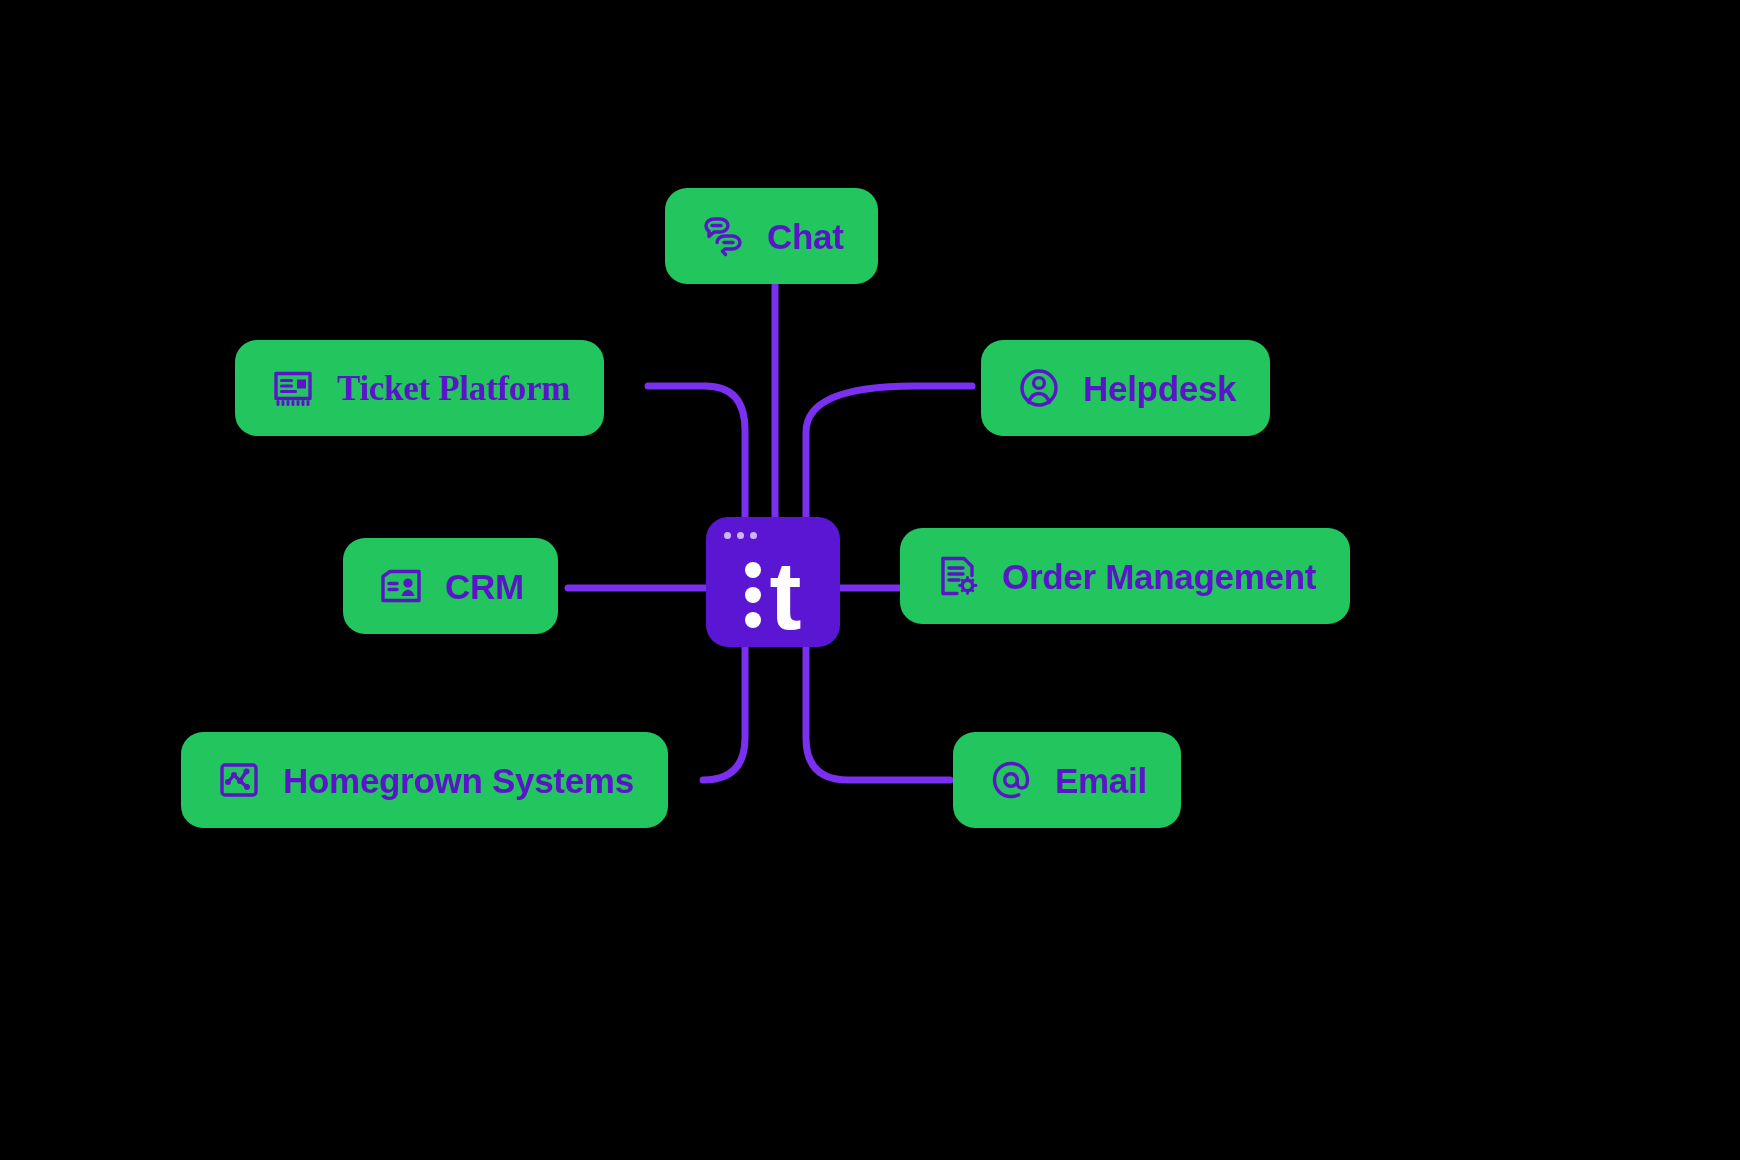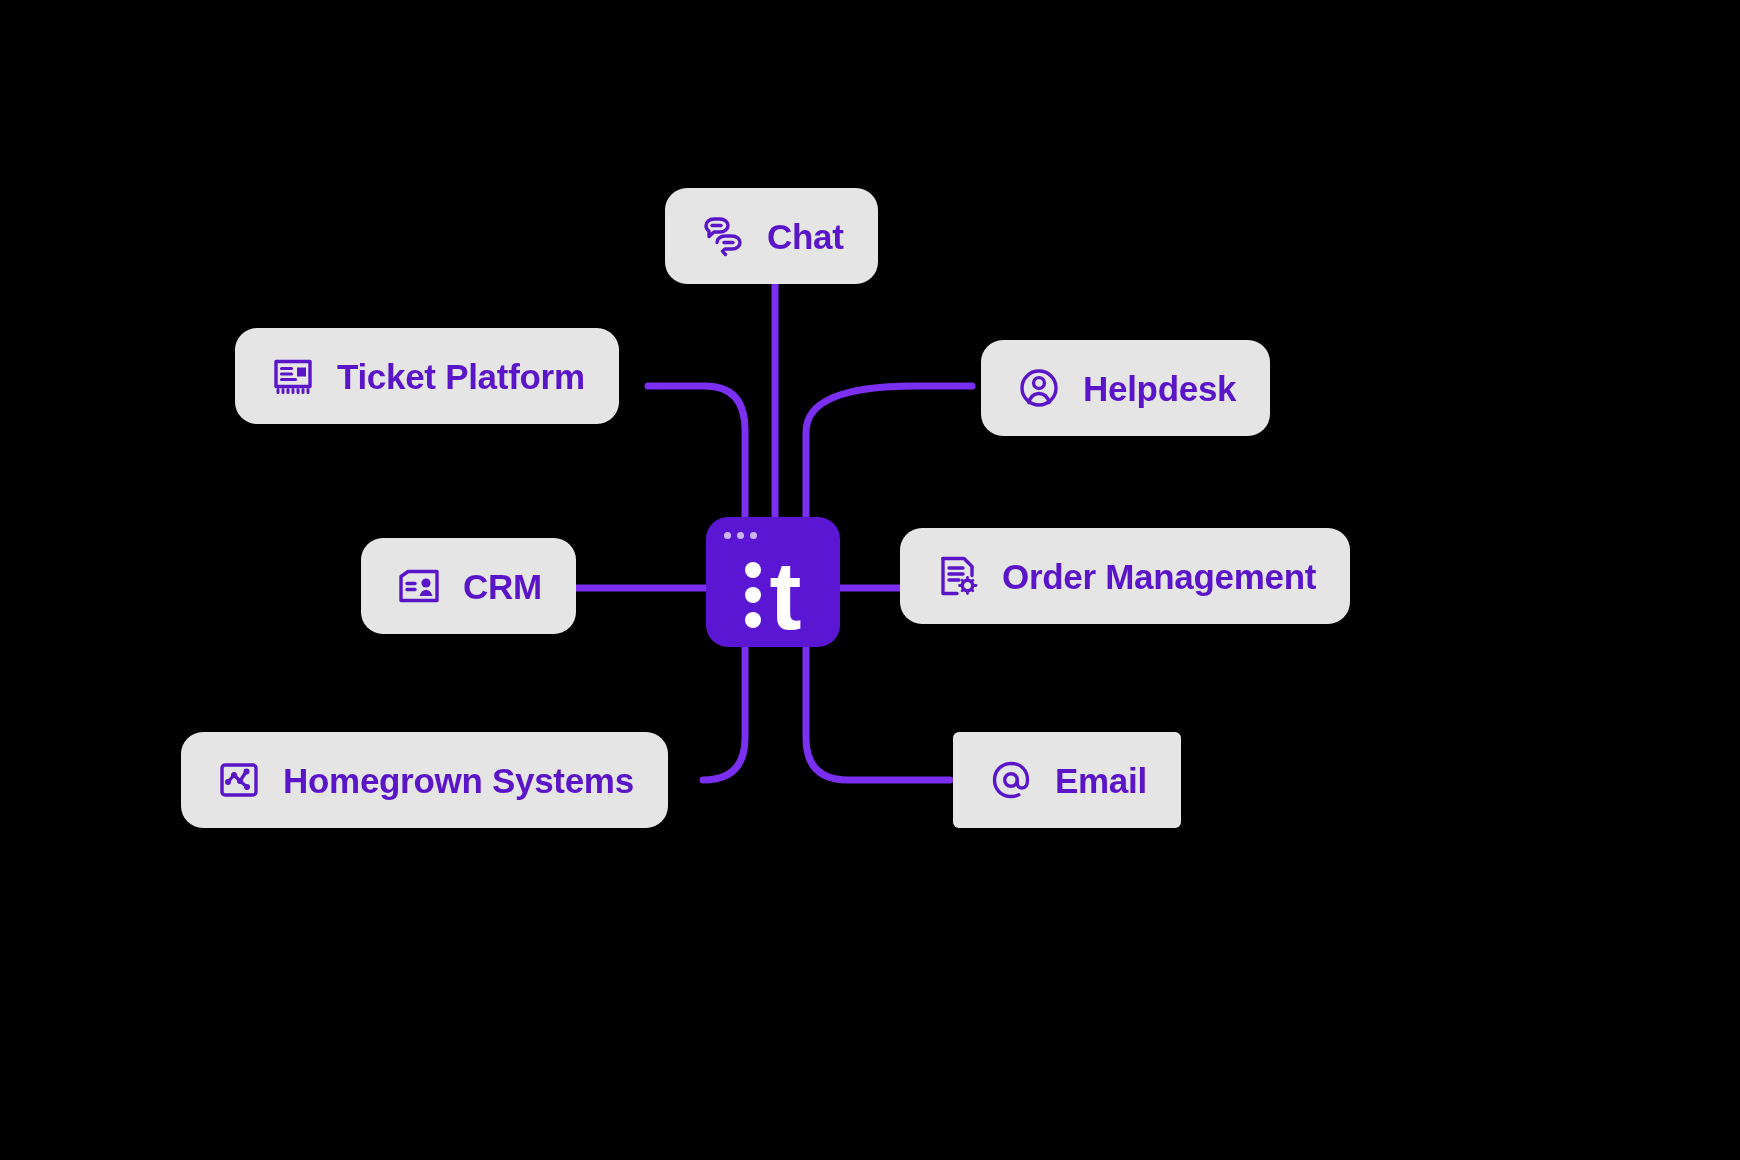--- a/index.html
+++ b/index.html
@@ -14,21 +14,21 @@
     width: 1740px; height: 1160px;
     background: #000000;
   }
   #connectors {
     position: absolute; left: 0; top: 0;
     width: 1740px; height: 1160px;
     pointer-events: none;
   }
   .card {
     position: absolute;
-    background: #e5e5e5;
+    background: #22c55e;
     border-radius: 22px;
     display: flex;
     align-items: center;
     gap: 20px;
     padding: 0 34px;
     height: 96px;
     z-index: 5;
   }
   .card .label {
     color: #5b15c9;
@@ -38,26 +38,26 @@
     white-space: nowrap;
     line-height: 1;
   }
   .card .icon {
     flex: 0 0 auto;
     width: 48px; height: 48px;
     display: block;
   }
   
   #card-chat            { left: 665px;  top: 188px; }
-  #card-ticket-platform { left: 235px;  top: 328px; }
+  #card-ticket-platform { left: 235px;  top: 340px; font-family: Liberation Serif, serif; }
   #card-helpdesk        { left: 981px;  top: 340px; }
-  #card-crm             { left: 361px;  top: 538px; }
+  #card-crm             { left: 343px;  top: 538px; }
   #card-order-mgmt      { left: 900px;  top: 528px; padding-left: 34px; }
   #card-homegrown       { left: 181px;  top: 732px; justify-content: flex-end; }
-  #card-email           { left: 953px;  top: 732px; border-radius: 6px; }
+  #card-email           { left: 953px;  top: 732px; }
 
   
   #hub {
     position: absolute;
     left: 706px; top: 517px;
     width: 134px; height: 130px;
     background: #5a16d2;
     border-radius: 22px;
     z-index: 7;
   }

